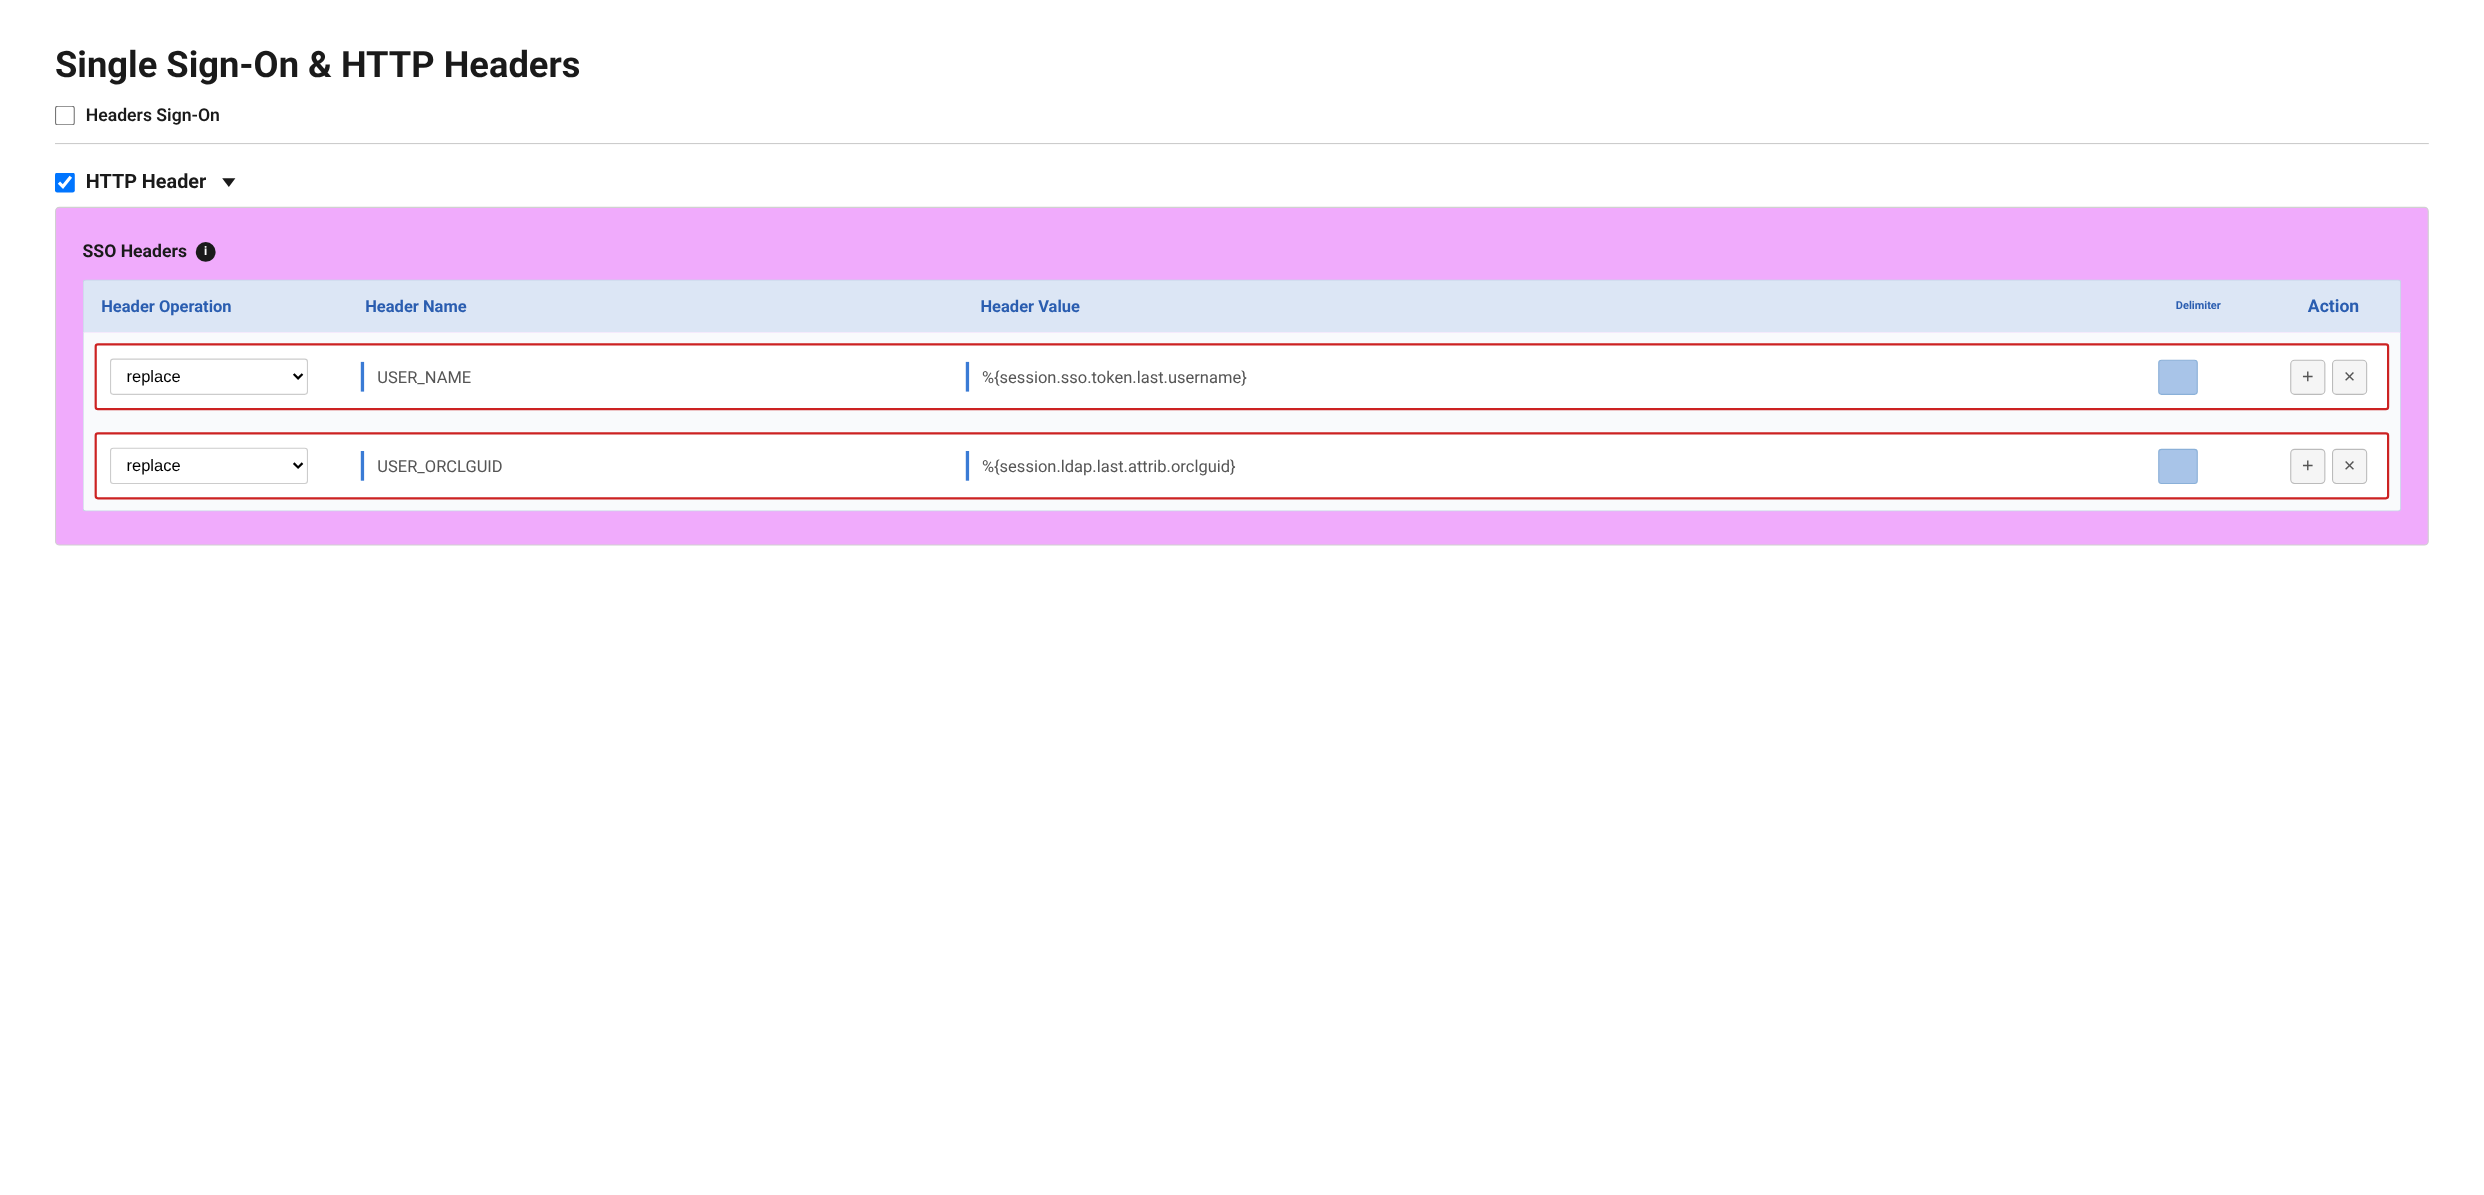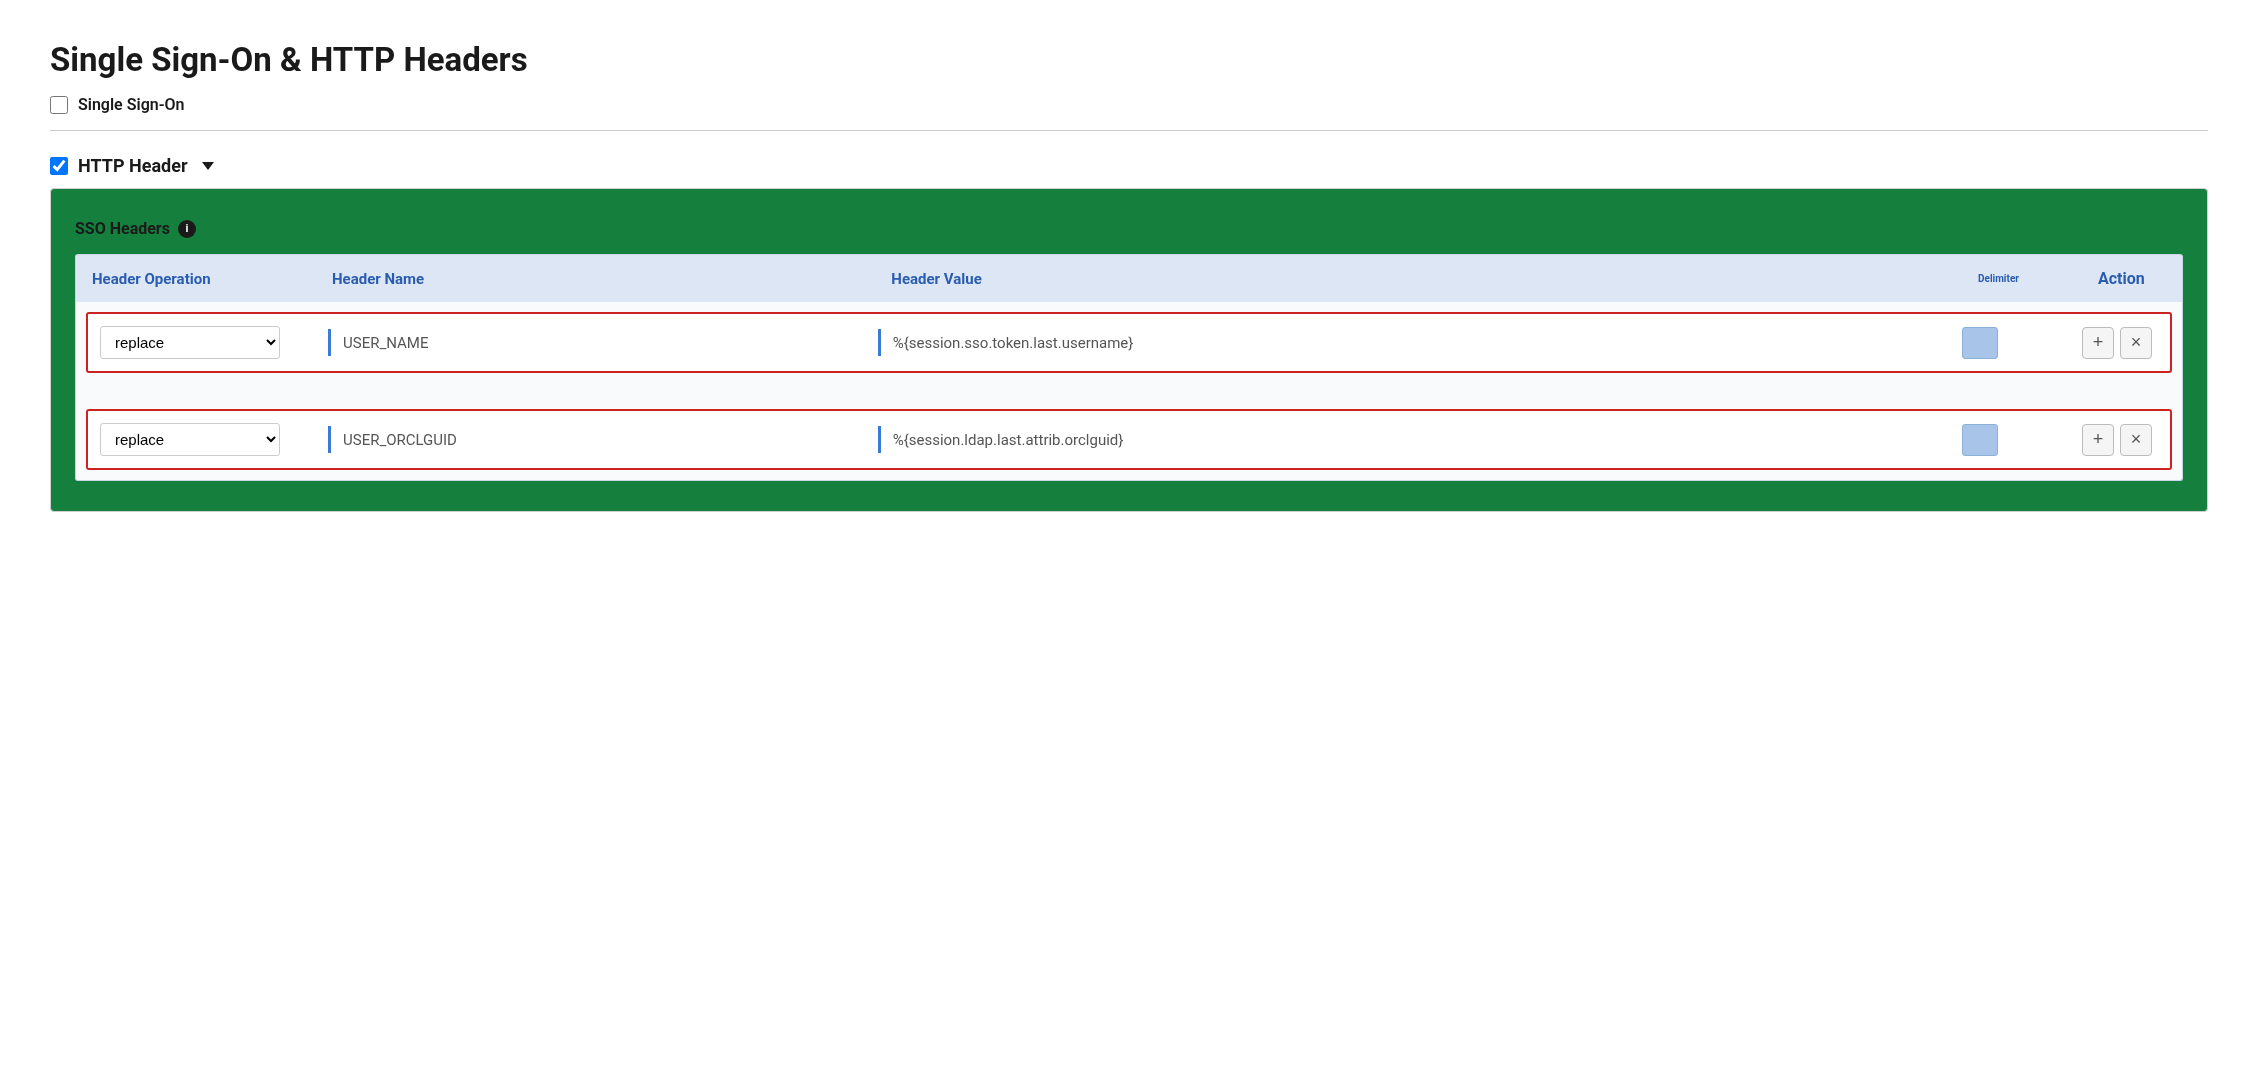--- a/index.html
+++ b/index.html
@@ -75,21 +75,21 @@
       border-right: 6px solid transparent;
       border-top: 8px solid #1a1a1a;
       margin-left: 4px;
       vertical-align: middle;
     }
 
     .headers-panel {
       border: 1px solid #d0d0d0;
       border-radius: 4px;
       padding: 30px 24px 30px 24px;
-      background: #15803d;
+      background: #f0abfc;
     }
 
     .sso-headers-section-title {
       font-size: 16px;
       font-weight: 700;
       color: #1a1a1a;
       margin-bottom: 16px;
       display: flex;
       align-items: center;
       gap: 8px;
@@ -250,32 +250,32 @@
       color: #2a5db0;
     }
 
     .rows-container {
       border: 1px solid #c8d4e8;
       border-top: none;
       border-radius: 0 0 3px 3px;
       padding: 10px;
       display: flex;
       flex-direction: column;
-      gap: 24px;
+      gap: 8px;
       background: #f9fafc;
     }
   </style>
 </head>
 <body>
 
 <h1 class="page-title">Single Sign-On &amp; HTTP Headers</h1>
 
 <div class="sso-checkbox-row">
   <input type="checkbox" style="">
-  <label class="sso-checkbox-label">Single Sign-On</label>
+  <label class="sso-checkbox-label">Headers Sign-On</label>
 </div>
 
 <hr class="divider">
 
 <div class="http-headers-row">
   <input type="checkbox" checked="" style="">
   <span class="http-headers-label">HTTP Header</span>
   <span class="chevron-down"></span>
 </div>
 

